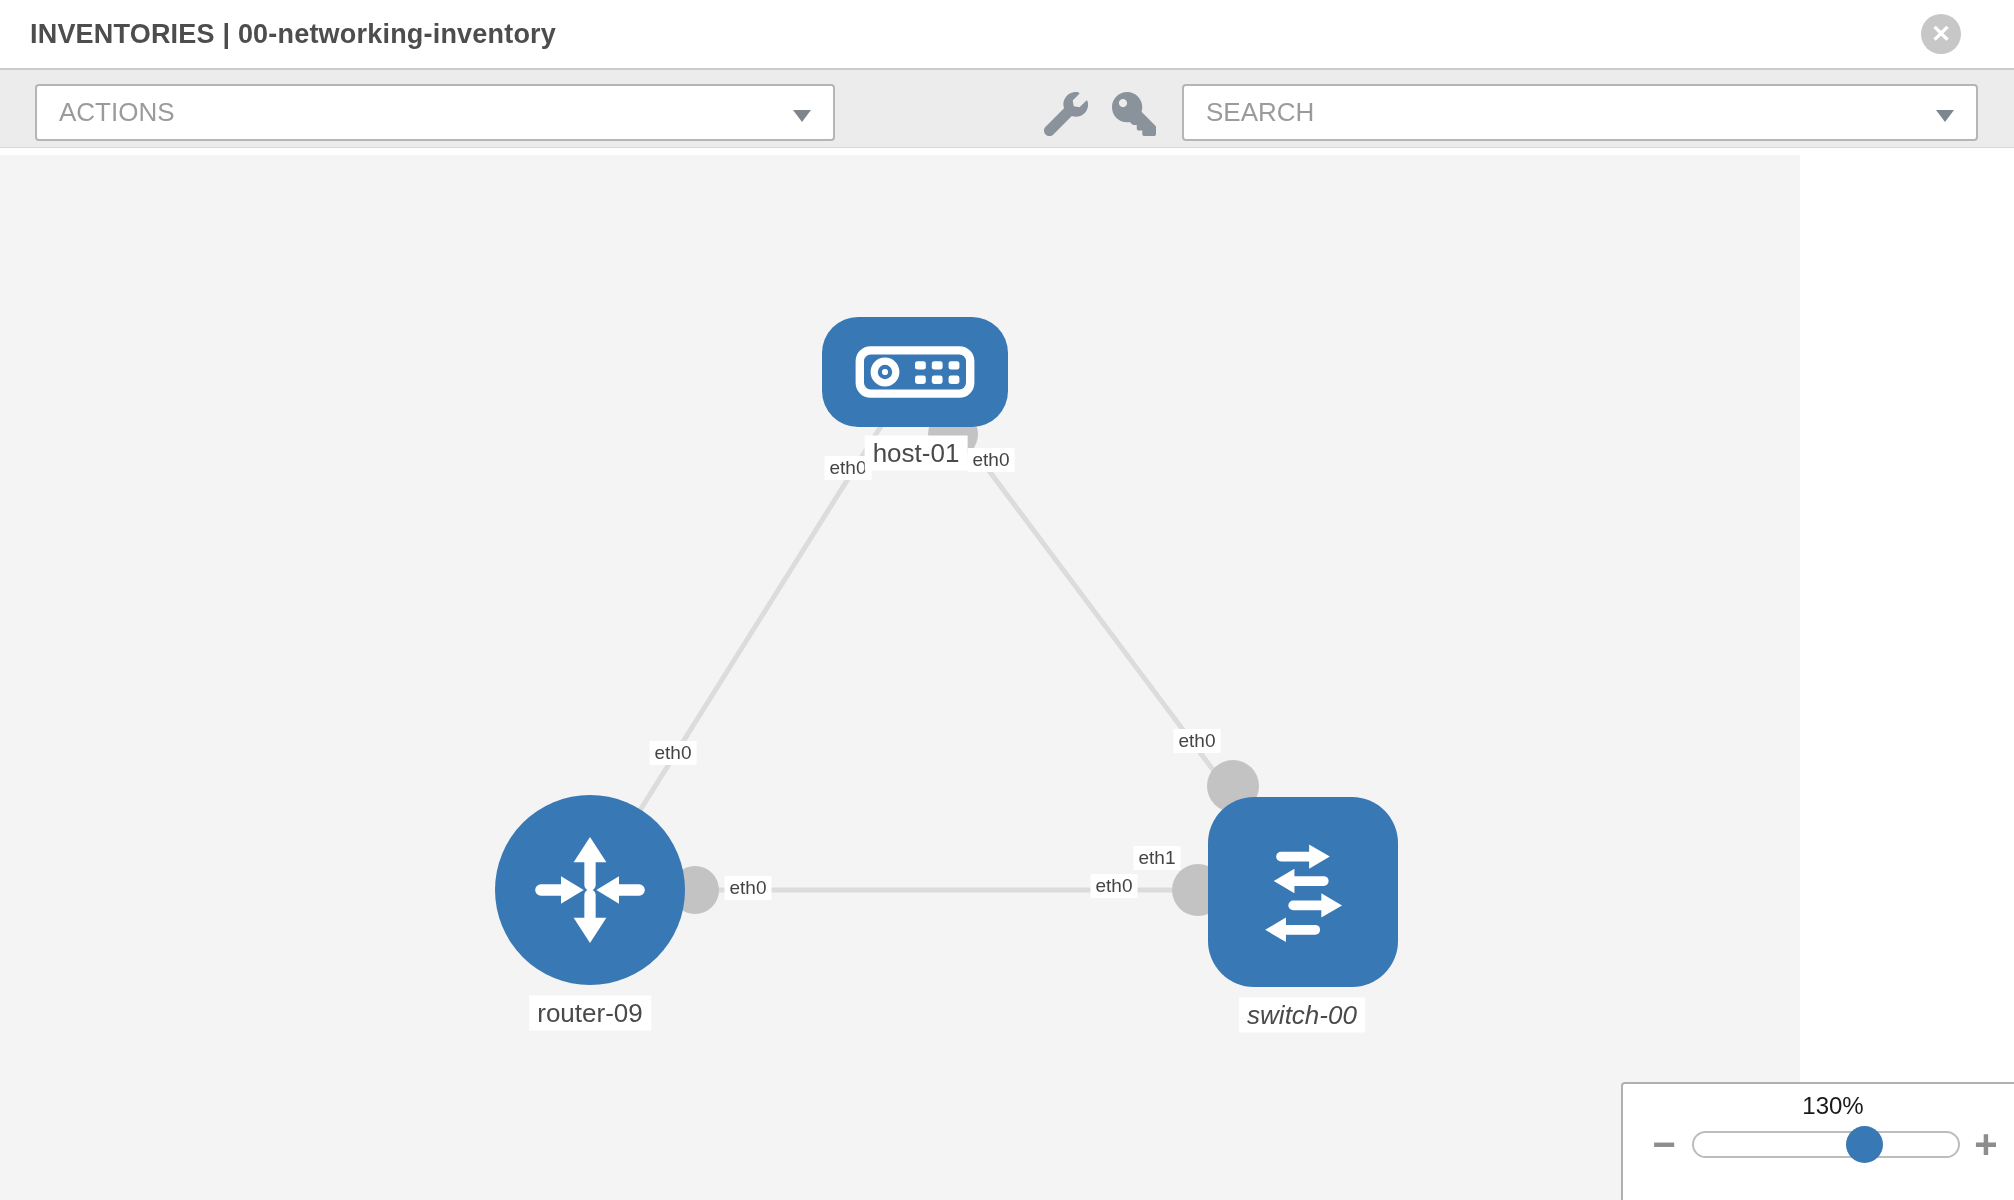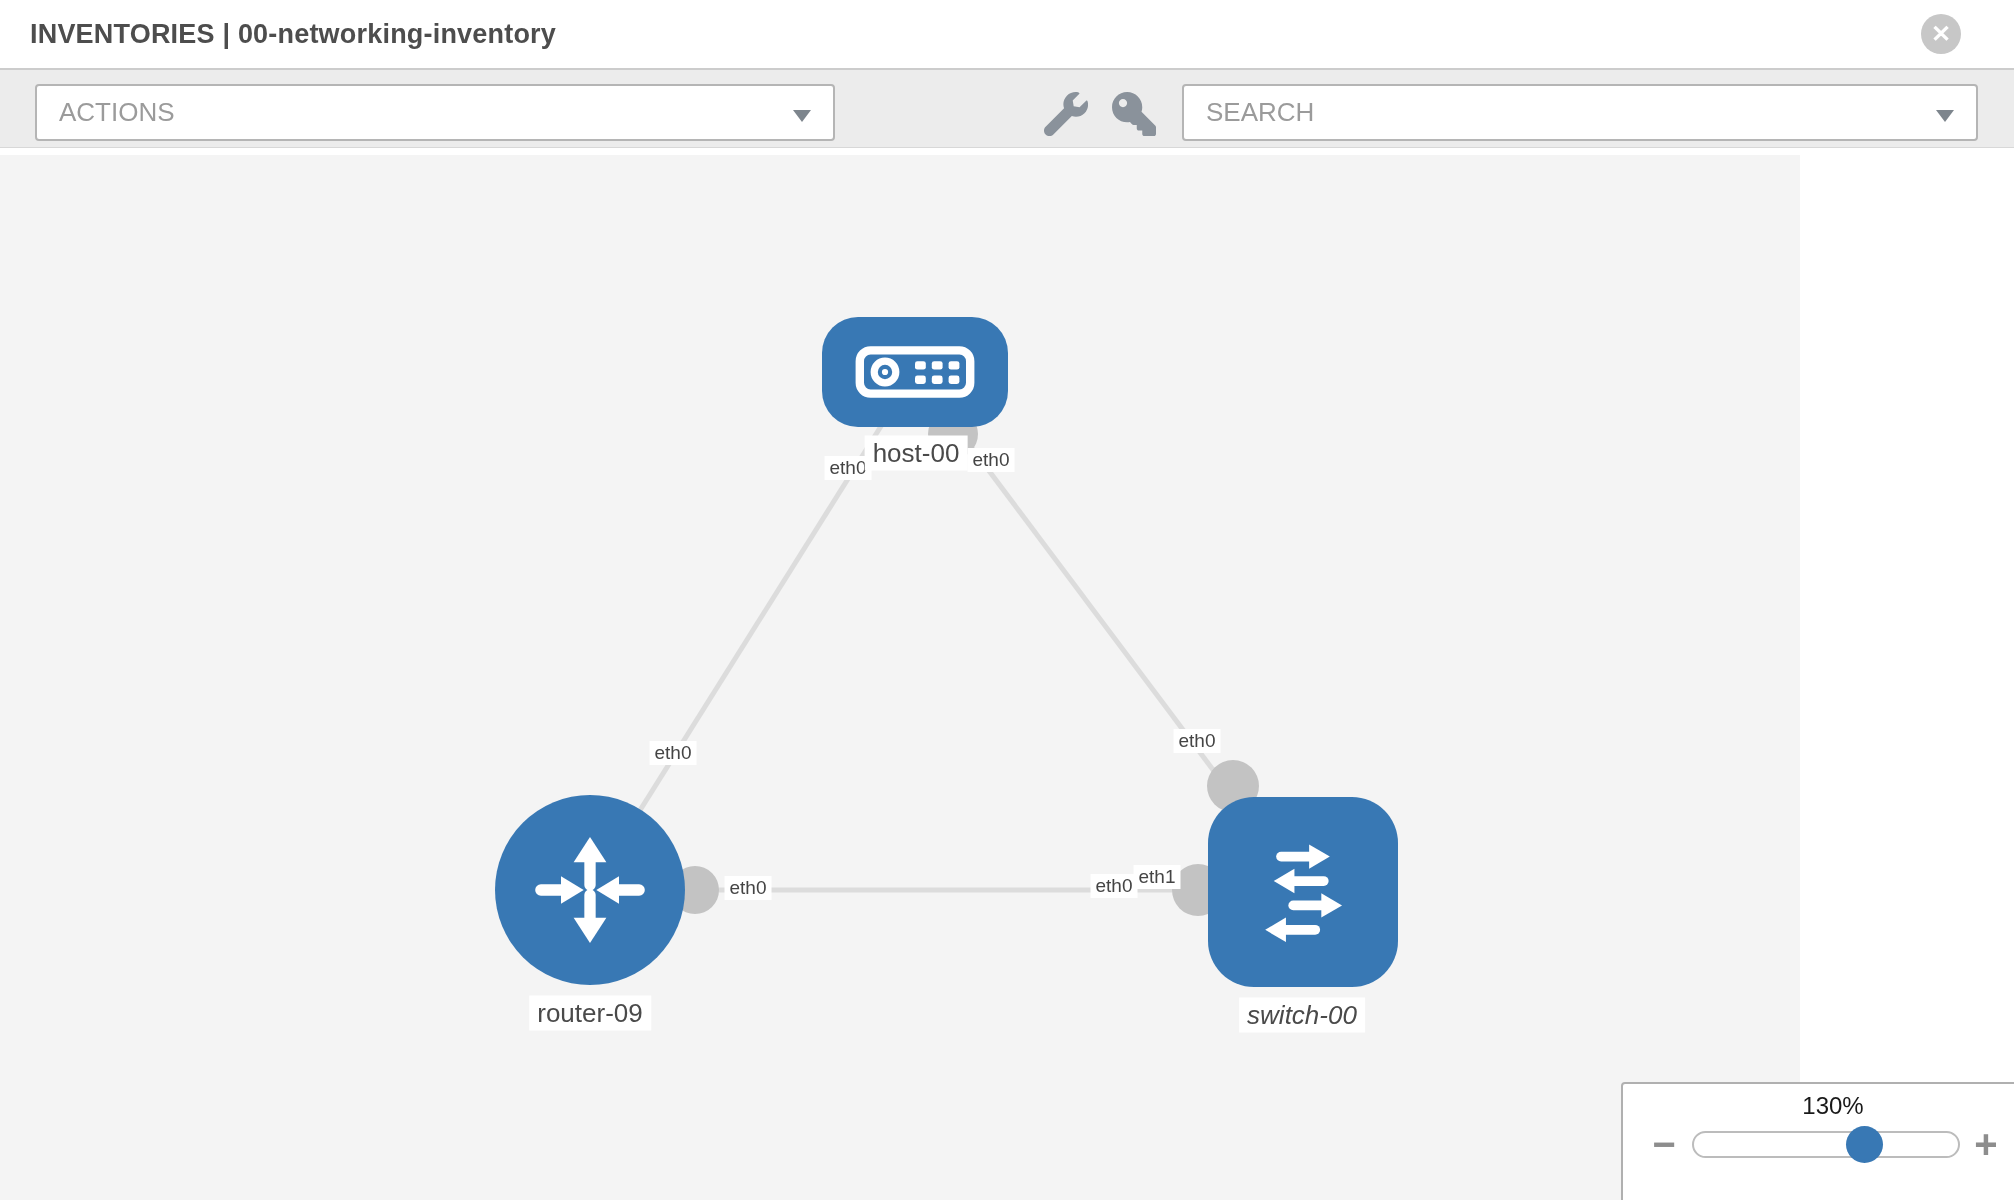--- a/index.html
+++ b/index.html
@@ -159,23 +159,23 @@
         <polygon points="19,81 36,71 36,91" fill="#ffffff"></polygon>
       </svg>
     </div>
 
     <span class="chip iface-label" style="left:848px; top:313px;">eth0</span>
     <span class="chip iface-label" style="left:991px; top:305px;">eth0</span>
     <span class="chip iface-label" style="left:673px; top:598px;">eth0</span>
     <span class="chip iface-label" style="left:1197px; top:586px;">eth0</span>
     <span class="chip iface-label" style="left:748px; top:733px;">eth0</span>
     <span class="chip iface-label chip-back" style="left:1114px; top:731px;">eth0</span>
-    <span class="chip iface-label chip-front" style="left:1157px; top:722px;">eth1</span>
+    <span class="chip iface-label chip-front" style="left:1157px; top:703px;">eth1</span>
 
-    <span class="chip node-label" style="left:916px; top:298px;">host-00</span>
+    <span class="chip node-label" style="left:916px; top:298px;">host-01</span>
     <span class="chip node-label" style="left:590px; top:858px;">router-09</span>
     <span class="chip node-label" style="left:1302px; top:860px;font-style:italic;">switch-00</span>
   </div>
 
   <div class="zoom-panel">
     <div class="zoom-level">130%</div>
     <div class="zoom-minus">
       <span>−</span>
     </div>
     <div class="zoom-track"></div>

